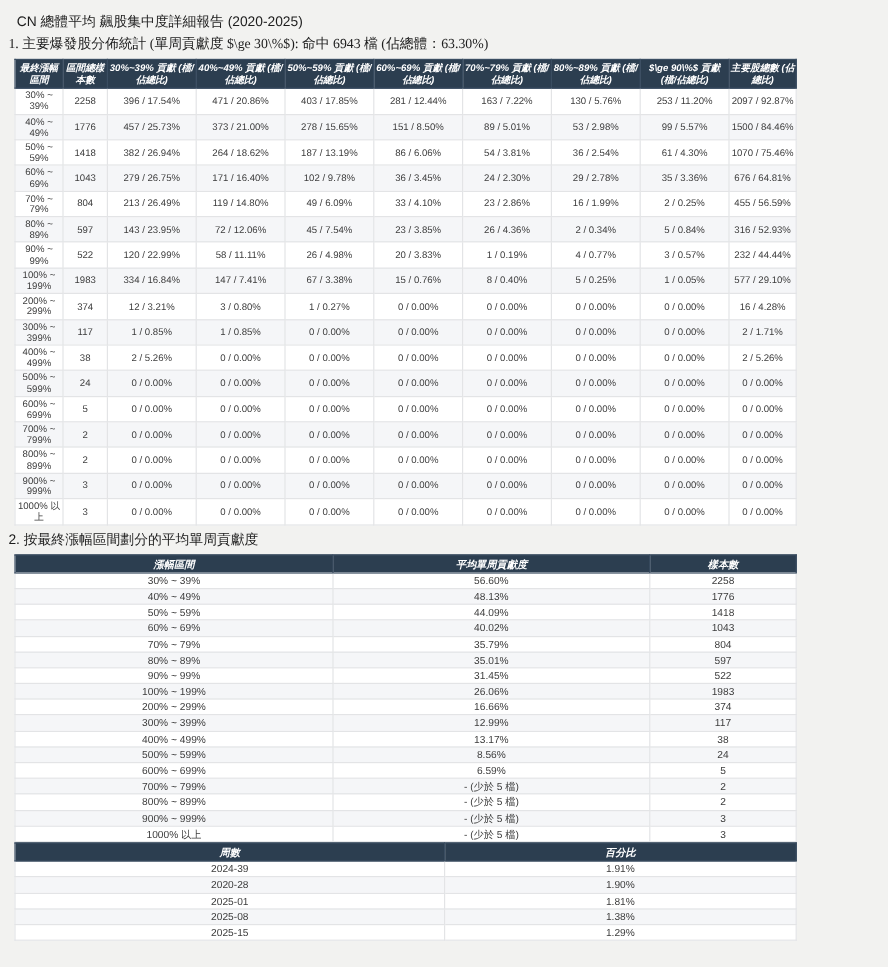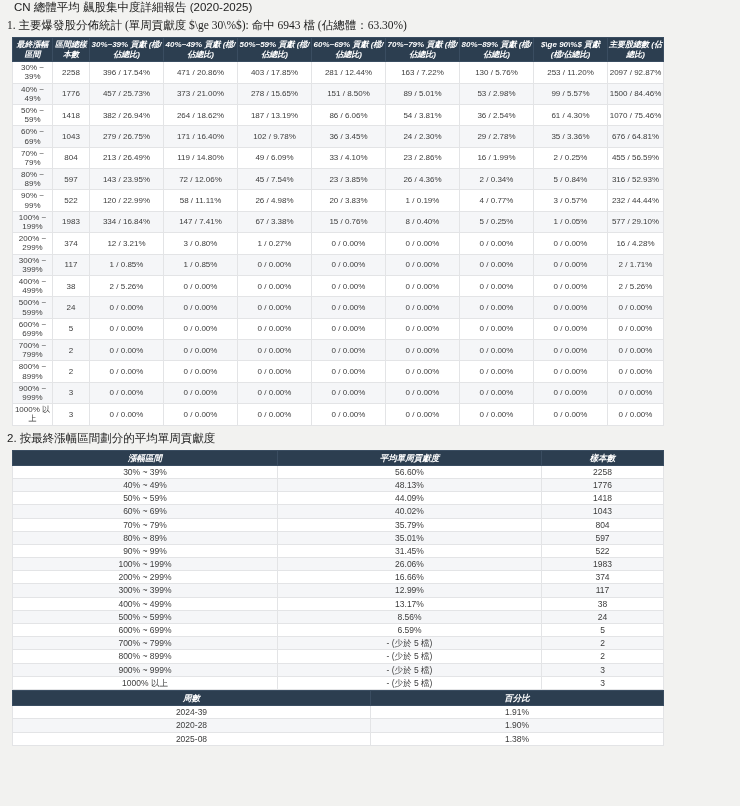--- a/index.html
+++ b/index.html
@@ -9,21 +9,21 @@
     height: 806px;
     overflow: hidden;
     background: #f2f2f0;
     font-family: "Liberation Sans", sans-serif;
     color: #222;
   }
   .page {
     box-sizing: border-box;
     width: 740px;
     height: 680px;
-    padding-top: 0;
+    padding-top: 12px;
   }
   .report-title {
     margin: 0 0 4px 14px;
     font-size: 11.5px;
     line-height: 14px;
     color: #1c1c1c;
   }
   .section-heading {
     margin: 5px 0 5px 7px;
     font-size: 11.5px;
@@ -436,19 +436,27 @@
       <tbody>
         <tr>
           <td>2024-39</td>
           <td>1.91%</td>
         </tr>
         <tr>
           <td>2020-28</td>
           <td>1.90%</td>
         </tr>
         <tr>
+          <td>2025-01</td>
+          <td>1.81%</td>
+        </tr>
+        <tr>
           <td>2025-08</td>
           <td>1.38%</td>
         </tr>
+        <tr>
+          <td>2025-15</td>
+          <td>1.29%</td>
+        </tr>
       </tbody>
     </table>
 
 </div>
 
 </body></html>

